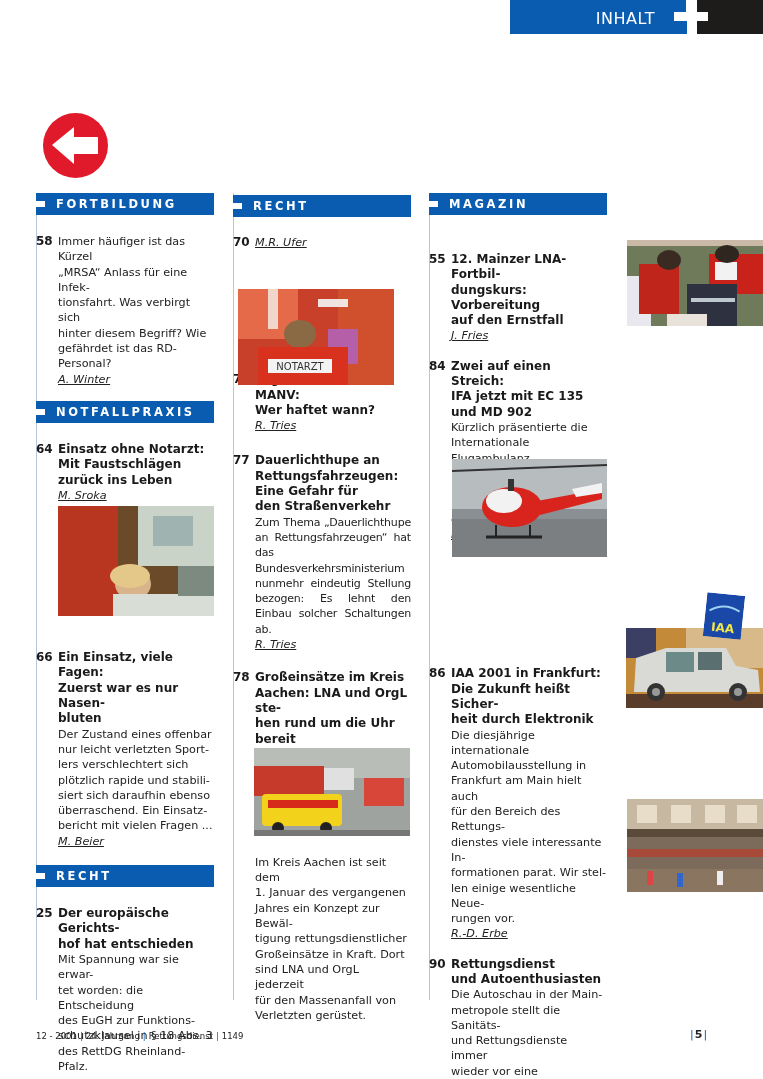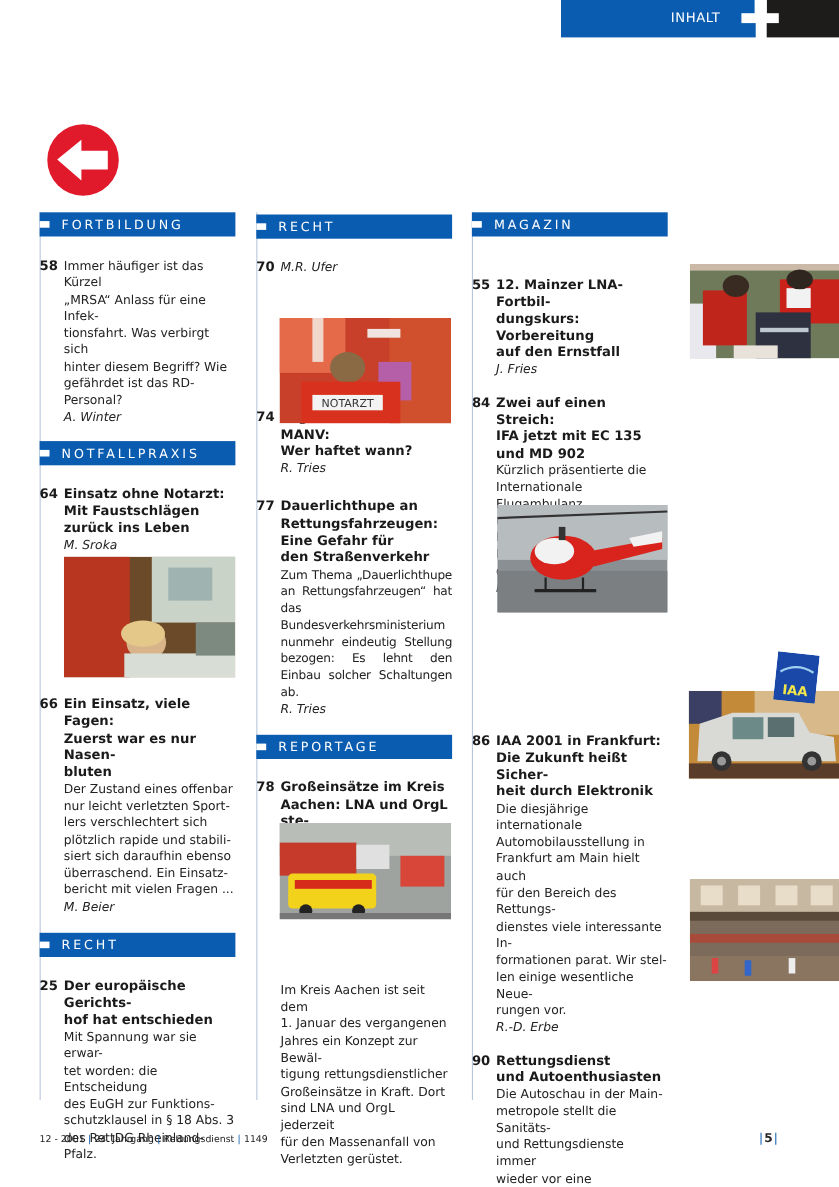--- a/index.html
+++ b/index.html
@@ -1,41 +1,41 @@
 <!DOCTYPE html>
 <html><head>
 <meta charset="utf-8">
 <style>
   * { box-sizing: border-box; margin: 0; padding: 0; }
   html, body { width: 763px; height: 1079px; background: #ffffff; overflow: hidden; }
   body { position: relative; font-family: "DejaVu Sans", sans-serif; color: #1a1a1a; }
 
   
   .top-tab { position: absolute; left: 510px; top: 0; width: 177px; height: 34px; background: #0a5cb0; }
-  .top-tab-label { position: absolute; right: 32px; top: 9px; color: #fff; font-size: 12px; letter-spacing: 0.5px; }
+  .top-tab-label { position: absolute; right: 32px; top: 9px; color: #fff; font-size: 16px; letter-spacing: 0.5px; }
   .top-dark { position: absolute; left: 697px; top: 0; width: 66px; height: 34px; background: #1e1c1a; }
   .cross-h { position: absolute; left: 674px; top: 12px; width: 34px; height: 9px; background: #fff; }
   .cross-v { position: absolute; left: 686px; top: 0; width: 11px; height: 20px; background: #fff; }
 
   
   .back-btn { position: absolute; left: 43px; top: 113px; width: 65px; height: 65px; border-radius: 50%; background: #e0192b; cursor: pointer; }
   .back-btn svg { position: absolute; left: 0; top: 0; }
 
   
   .col { position: absolute; top: 193px; width: 178px; }
   .col-rule { position: absolute; top: 193px; width: 1px; background: #b8c6dc; }
   .sec-head { position: relative; height: 22px; background: #0a5cb0; margin-left: 0; }
   .sec-head::before { content: ""; position: absolute; left: 0; top: 8px; width: 9px; height: 6px; background: #fff; }
-  .sec-head span { position: absolute; left: 20px; top: 4px; color: #fff; font-size: 11.5px; font-weight: normal; letter-spacing: 2.6px; }
+  .sec-head span { position: absolute; left: 20px; top: 4px; color: #fff; font-size: 11.5px; font-weight: bold; letter-spacing: 2.6px; }
 
   .entry { position: relative; padding-left: 22px; font-size: 11.2px; line-height: 15.3px; }
   .entry .num { position: absolute; left: 0; top: 0; font-weight: bold; font-size: 12px; }
   .entry .title { font-weight: bold; font-size: 12px; line-height: 15.3px; display: block; white-space: pre-line; }
   .entry .desc { display: block; white-space: pre-line; color: #222; }
-  .entry .author { display: block; font-style: italic; color: #222; }
+  .entry .author { display: block; font-style: italic; color: #222; text-decoration: underline; }
   .entry.just .desc { text-align: justify; }
 
   .photo { position: absolute; overflow: hidden; }
   .photo svg { display: block; }
 
   .footer-left { position: absolute; left: 36px; top: 1031px; font-size: 8.5px; color: #222; }
   .footer-left .sep { color: #0a5cb0; margin: 0 3px; }
   .footer-right { position: absolute; left: 689px; top: 1028px; font-size: 11px; color: #222; font-weight: bold; }
   .footer-right .sep { color: #0a5cb0; font-weight: normal; margin: 0 1px; }
 </style>
@@ -77,21 +77,21 @@
       <span>NOTFALLPRAXIS</span>
     </div>
   <div class="entry" style="margin-top:19px;">
     <span class="num">64</span>
     <span class="title">Einsatz ohne Notarzt:
 Mit Faustschlägen
 zurück ins Leben</span>
     <span class="author">M. Sroka</span>
   </div>
   <div style="height:122px;"></div>
-  <div class="entry" style="margin-top:8px;">
+  <div class="entry" style="margin-top:25px;">
     <span class="num">66</span>
     <span class="title">Ein Einsatz, viele Fagen:
 Zuerst war es nur Nasen-
 bluten</span>
     <span class="desc">Der Zustand eines offenbar
 nur leicht verletzten Sport-
 lers verschlechtert sich
 plötzlich rapide und stabili-
 siert sich daraufhin ebenso
 überraschend. Ein Einsatz-
@@ -133,23 +133,20 @@
   <div class="entry just" style="margin-top:20px;">
     <span class="num">77</span>
     <span class="title">Dauerlichthupe an
 Rettungsfahrzeugen:
 Eine Gefahr für
 den Straßenverkehr</span>
     <span class="desc" style="white-space:normal; font-size:11px; letter-spacing:-0.2px;">Zum Thema „Dauerlichthupe an Rettungsfahrzeugen“ hat das Bundesverkehrsministerium nunmehr eindeutig Stellung bezogen: Es lehnt den Einbau solcher Schaltungen ab.</span>
     <span class="author">R. Tries</span>
   </div>
 
-  <div class="sec-head" style="margin-top:16px;">
-      <span>REPORTAGE</span>
-    </div>
   <div class="entry" style="margin-top:18px;">
     <span class="num">78</span>
     <span class="title">Großeinsätze im Kreis
 Aachen: LNA und OrgL ste-
 hen rund um die Uhr bereit</span>
     <span class="desc" style="margin-top:108px;">Im Kreis Aachen ist seit dem
 1. Januar des vergangenen
 Jahres ein Konzept zur Bewäl-
 tigung rettungsdienstlicher
 Großeinsätze in Kraft. Dort
@@ -219,21 +216,21 @@
     <rect x="80" y="0" width="76" height="60" fill="#c9d3c8"></rect>
     <rect x="95" y="10" width="40" height="30" fill="#9fb3b0"></rect>
     <rect x="0" y="0" width="60" height="110" fill="#b8361f"></rect>
     <ellipse cx="75" cy="78" rx="18" ry="16" fill="#d9b48a"></ellipse>
     <ellipse cx="72" cy="70" rx="20" ry="12" fill="#e4c88a"></ellipse>
     <rect x="55" y="88" width="101" height="22" fill="#d8ddd6"></rect>
     <rect x="120" y="60" width="36" height="30" fill="#7d8a7f"></rect>
   </svg>
 </div>
 
-<div class="photo" style="left:254px; top:289px; width:168px; height:96px;">
+<div class="photo" style="left:238px; top:289px; width:168px; height:96px;">
   <svg width="156" height="96" viewBox="0 0 156 96">
     <rect width="156" height="96" fill="#c8402a"></rect>
     <rect x="0" y="0" width="60" height="50" fill="#e46a4a"></rect>
     <rect x="100" y="0" width="56" height="96" fill="#d0502e"></rect>
     <rect x="30" y="0" width="10" height="40" fill="#f1d6cc"></rect>
     <rect x="80" y="10" width="30" height="8" fill="#f0e4e0"></rect>
     <ellipse cx="62" cy="45" rx="16" ry="14" fill="#8a6a45"></ellipse>
     <rect x="90" y="40" width="30" height="35" fill="#b45fa8"></rect>
     <rect x="20" y="58" width="90" height="38" fill="#d8321e"></rect>
     <rect x="30" y="70" width="64" height="14" fill="#f3f3f3"></rect>

